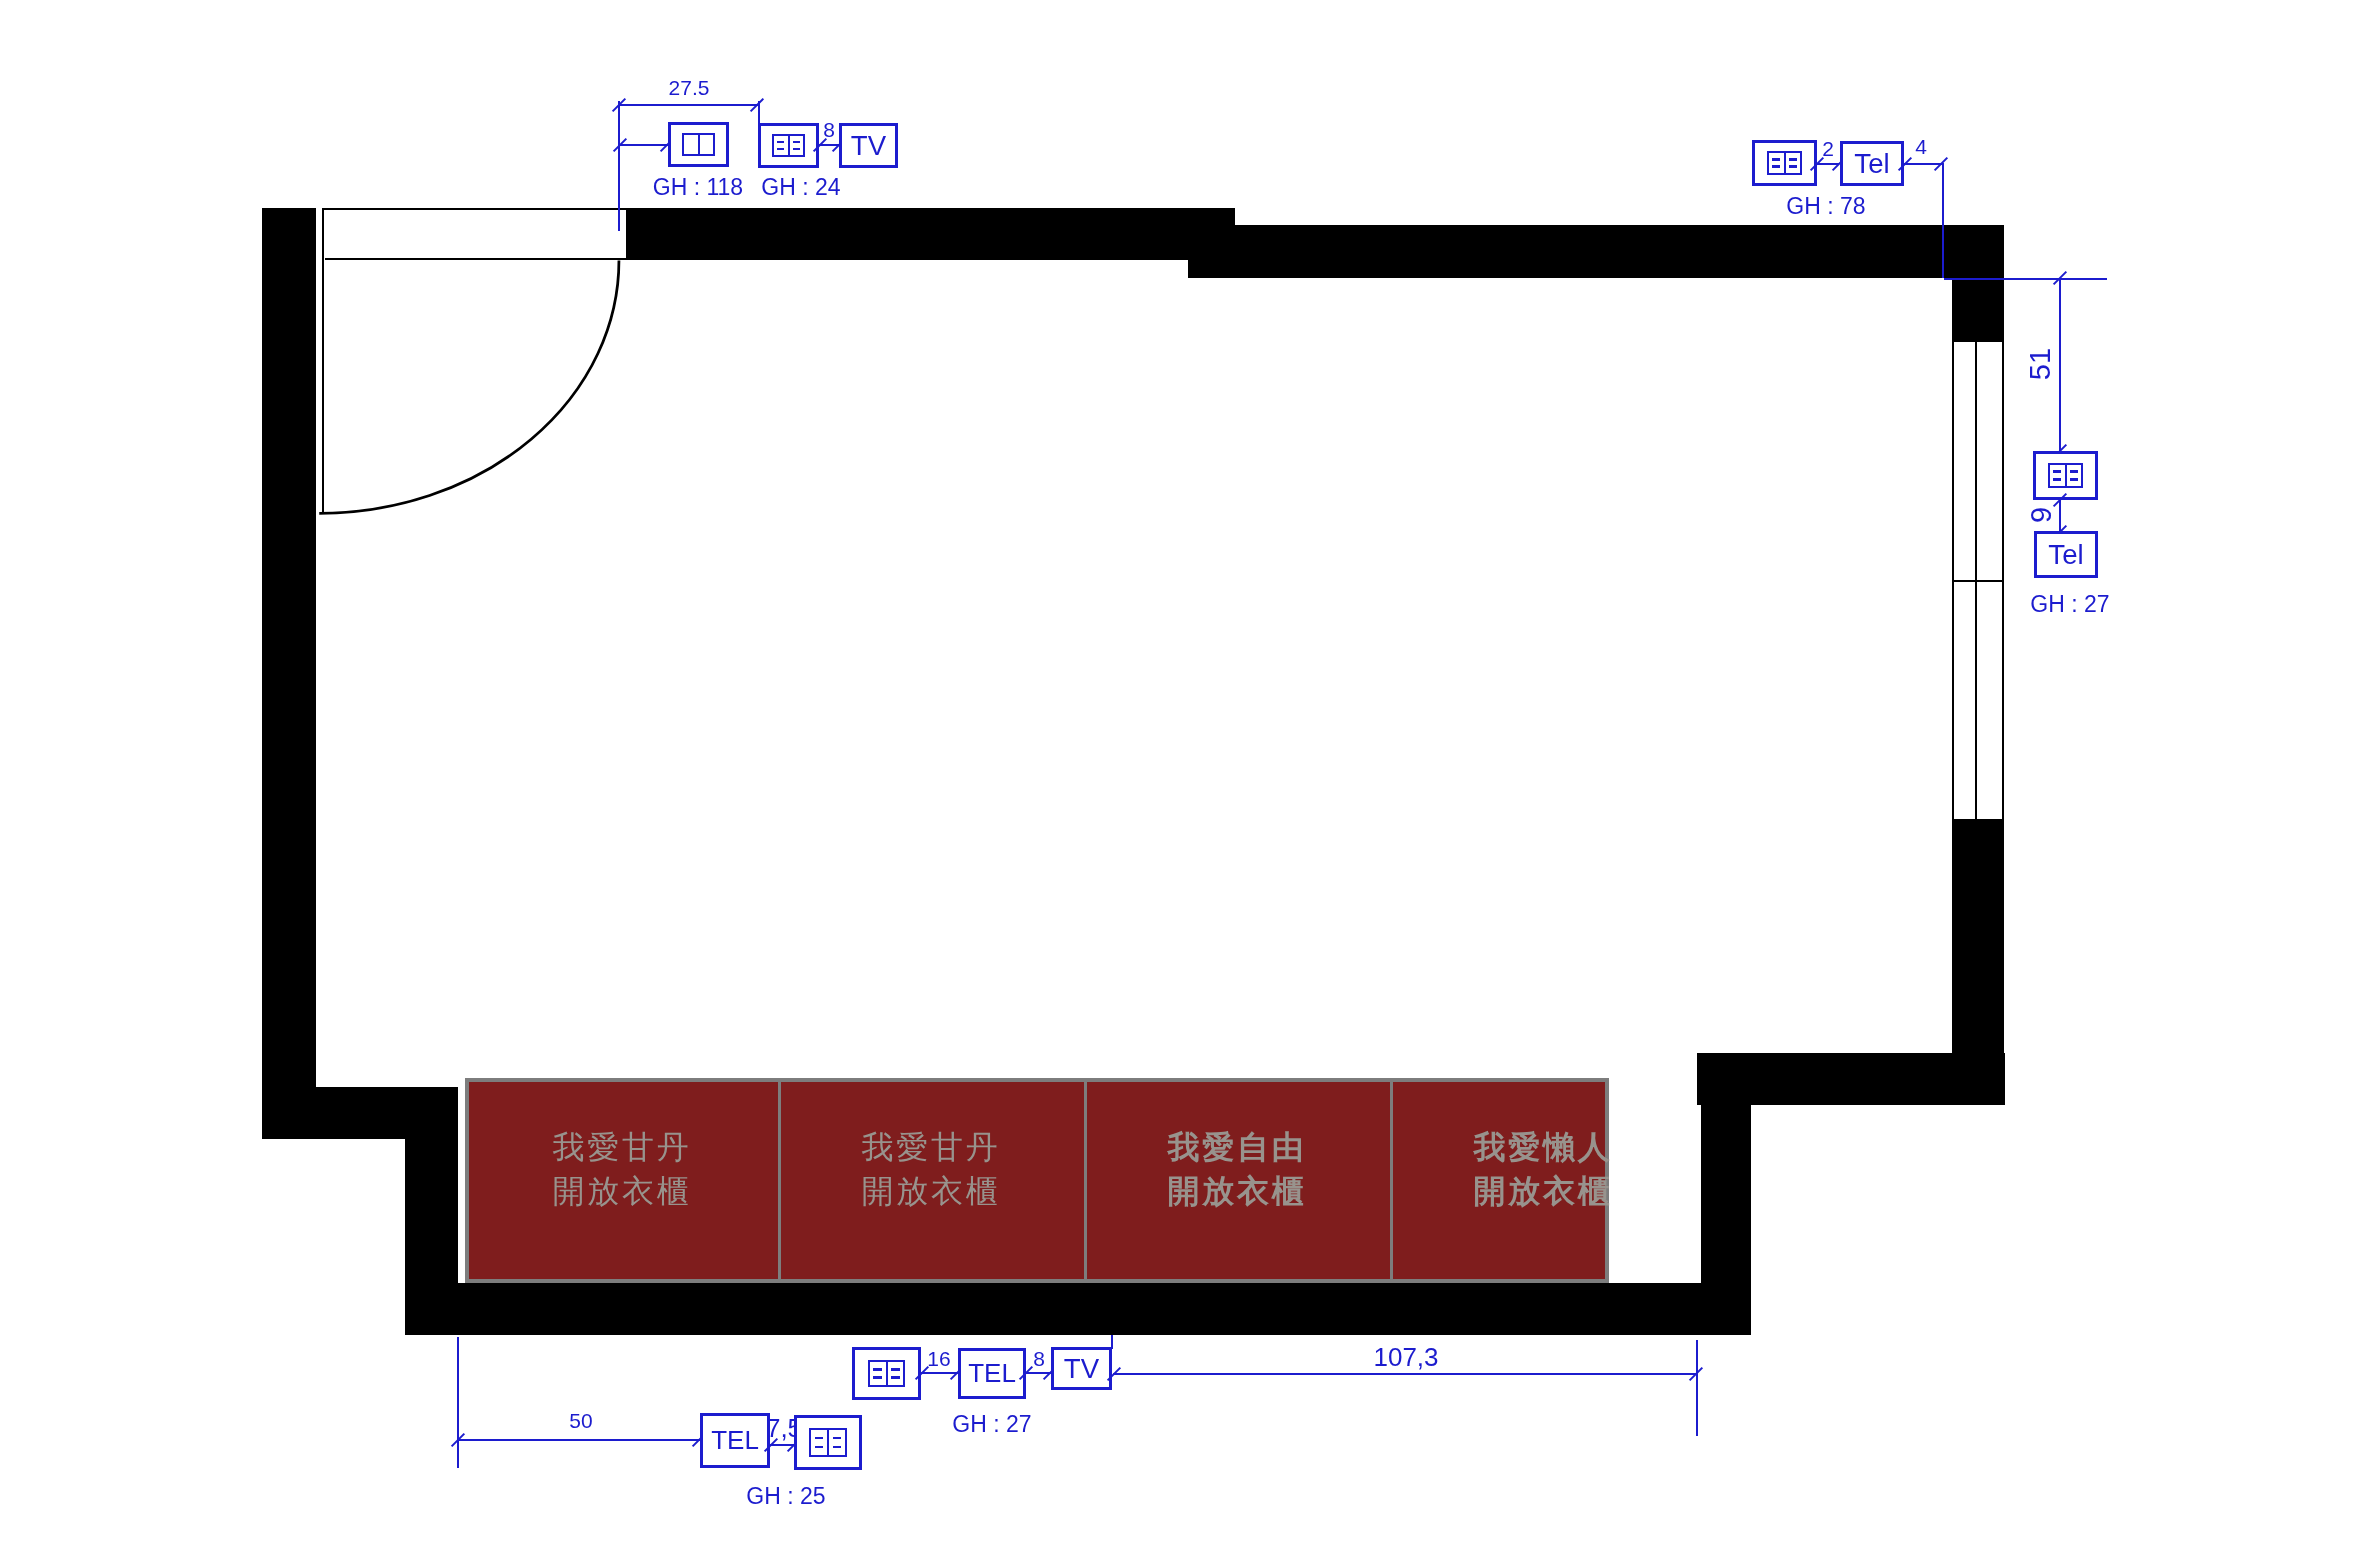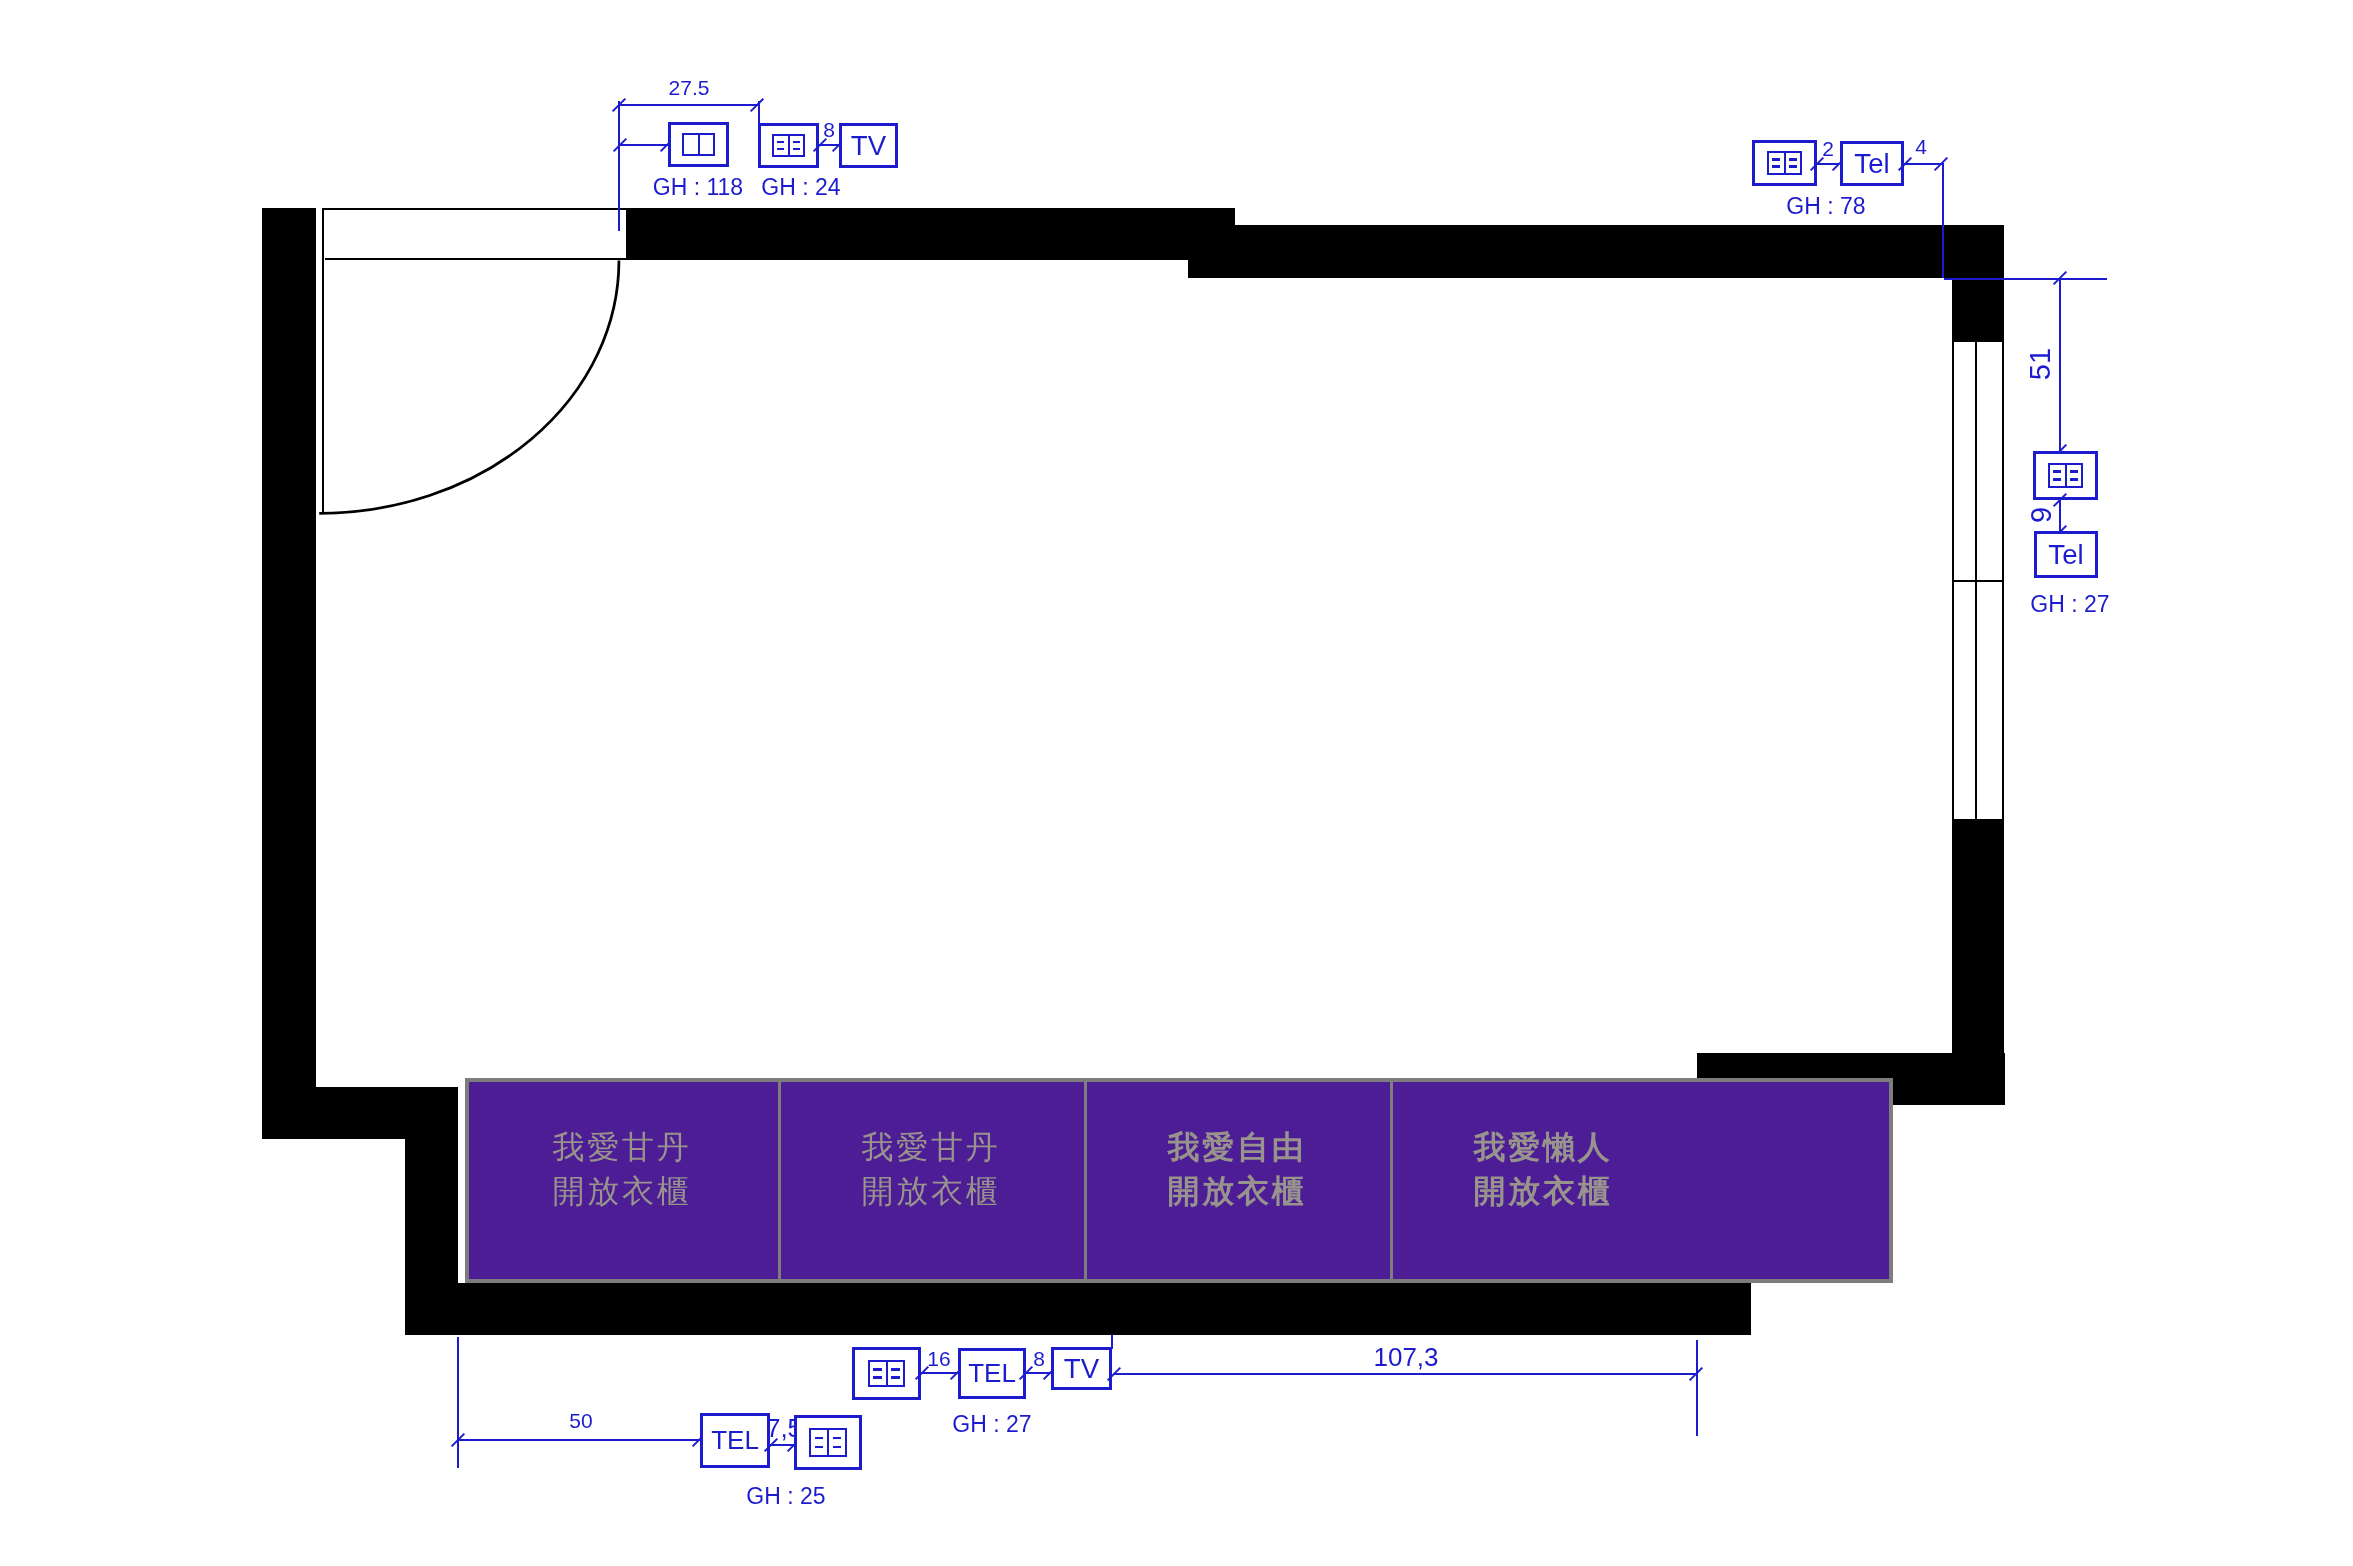--- a/index.html
+++ b/index.html
@@ -30,21 +30,21 @@
            display:flex;align-items:center;justify-content:center;font-size:27.6px;box-sizing:border-box;}
   .gh{position:absolute;color:var(--blue);font-size:23px;transform:translateX(-50%);white-space:nowrap;}
   
   .outlet{position:absolute;border:3.4px solid var(--blue);background:#fff;box-sizing:border-box;
           display:flex;align-items:center;justify-content:center;}
   .outlet-inner{width:60%;height:58%;border:2.8px solid var(--blue);box-sizing:border-box;display:flex;}
   .outlet-cell{flex:1;display:flex;flex-direction:column;justify-content:space-evenly;align-items:center;}
   .outlet-cell + .outlet-cell{border-left:2.8px solid var(--blue);}
   .dash{width:55%;height:2.8px;background:var(--blue);}
   
-  .wardrobe{position:absolute;left:465px;top:1078px;width:1428px;height:205px;background:#4c1d95;
+  .wardrobe{position:absolute;left:465px;top:1078px;width:1144px;height:205px;background:#7f1d1d;
             border:4.1px solid var(--grayline);box-sizing:border-box;}
   .ward-div{position:absolute;top:0;width:3.4px;height:100%;background:var(--grayline);}
   .ward-label{position:absolute;top:43px;transform:translateX(-50%);text-align:center;color:var(--graytext);
               font-size:32px;line-height:44px;letter-spacing:2.8px;white-space:nowrap;font-family:sans-serif;}
   .doorleaf{position:absolute;left:314px;top:208px;width:10.3px;height:305px;background:#fff;
             border-left:2.1px solid #000;border-right:2.1px solid #000;box-sizing:border-box;}
   .window{position:absolute;left:1952px;top:342px;width:52px;height:477px;background:#fff;}
   svg.overlay{position:absolute;left:0;top:0;pointer-events:none;}
 </style>
 </head>

